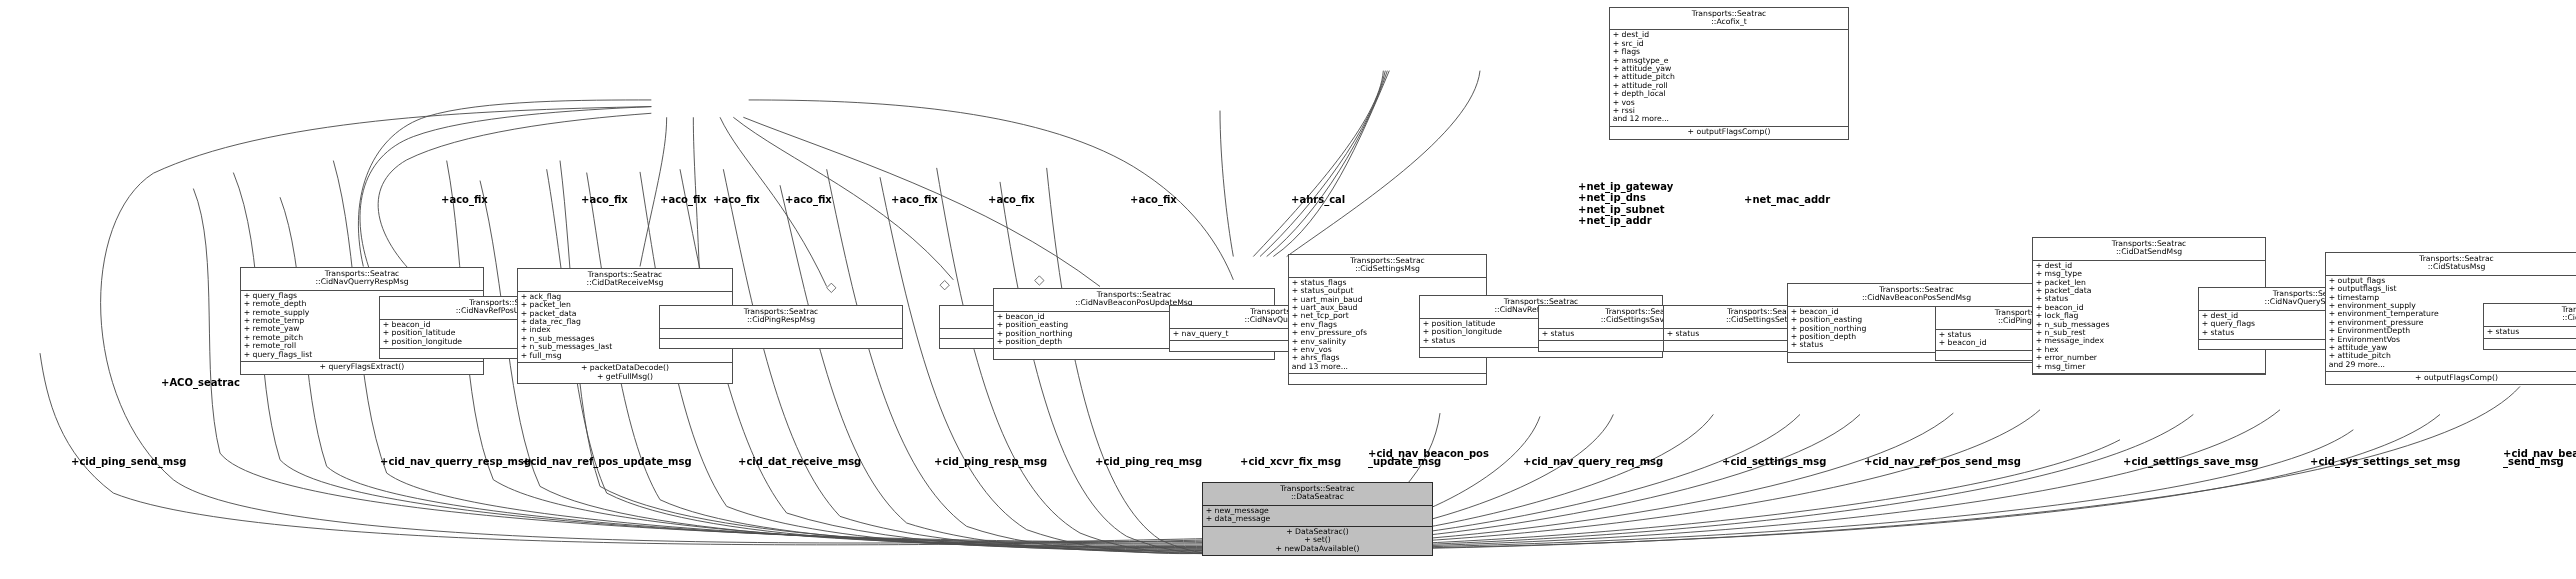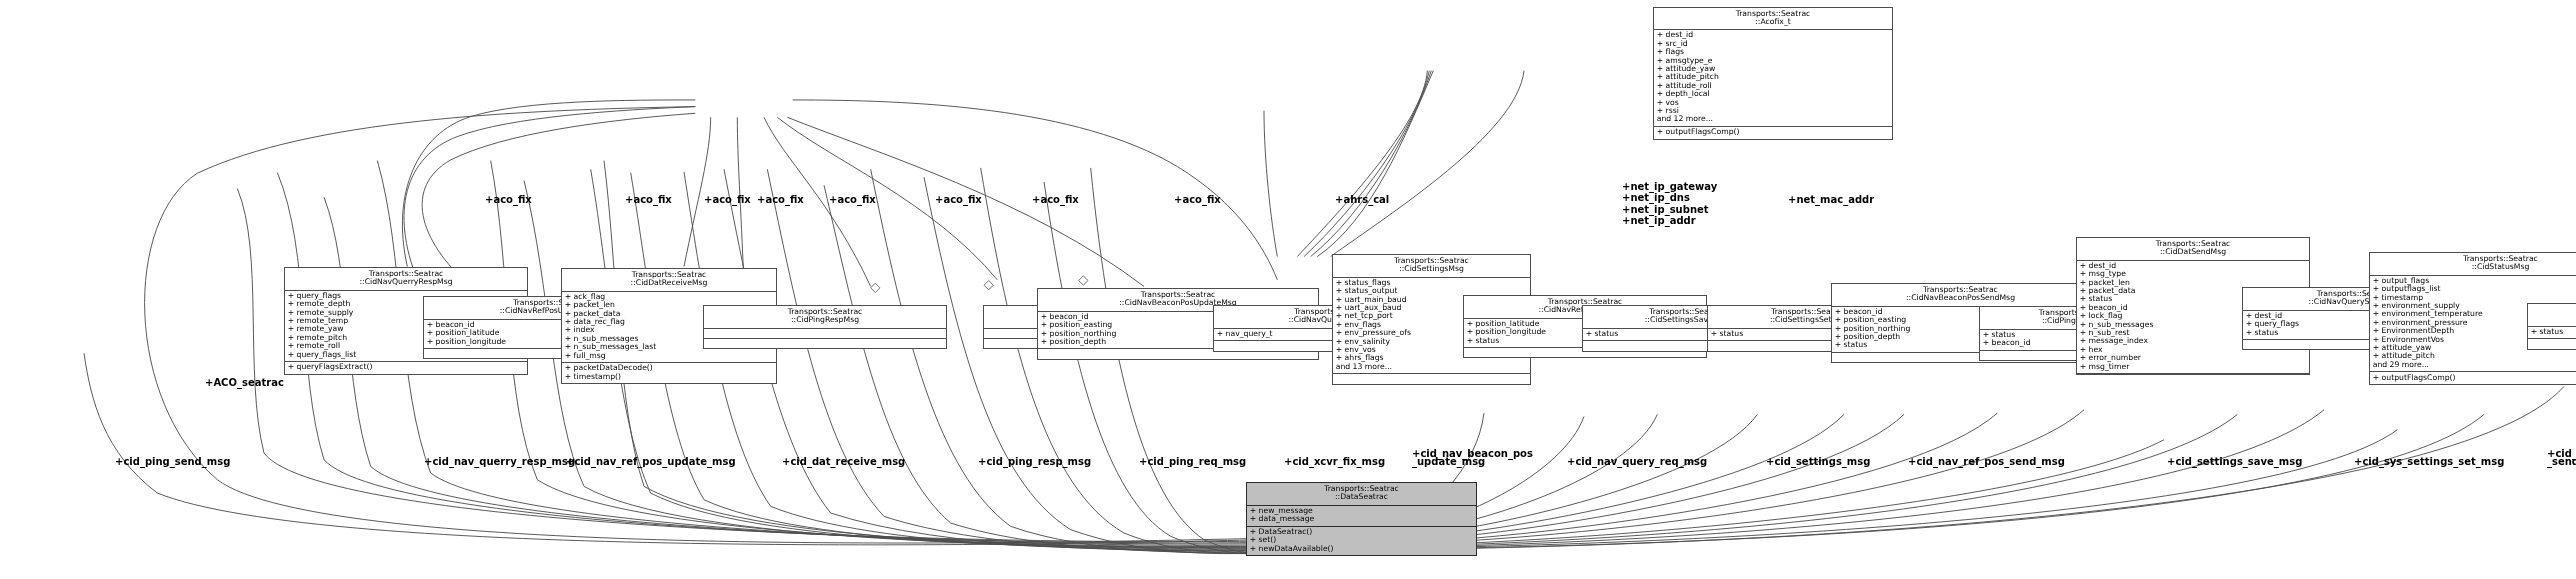--- a/index.html
+++ b/index.html
@@ -1,21 +1,21 @@
 <!DOCTYPE html>
 <html style="font-size:10.7px"><head>
 <meta charset="utf-8">
 <style>
   html,body{margin:0;padding:0;background:#ffffff;}
   body{
     width:2576px;height:579px;position:relative;overflow:hidden;
     font-family:"DejaVu Sans","Liberation Sans",sans-serif;
     color:#000000;
   }
-  #canvas{position:absolute;inset:0;margin-left:44px;}
+  #canvas{position:absolute;inset:0;}
   svg.edges{position:absolute;left:0;top:0;width:2576px;height:579px;pointer-events:none;}
 
   .uml{
     position:absolute;
     box-sizing:border-box;
     border:0.7px solid #4d4d4d;
     background:#ffffff;
     font-size:7.7px;
     line-height:8.4px;
   }
@@ -26,20 +26,21 @@
     white-space:pre-line;
   }
   .uml .attrs{
     padding:1.3px 2.7px 2px 2.7px;
     border-bottom:0.7px solid #4d4d4d;
     min-height:6px;
   }
   .uml .ops{
     padding:1.3px 2.7px 2px 2.7px;
     min-height:6px;
+    text-align:center;
   }
   .uml .row{white-space:nowrap;}
   .uml.highlight{background:#bfbfbf;border:0.7px solid #2b2b2b;}
   .uml.highlight .title,.uml.highlight .attrs{border-bottom:0.7px solid #2b2b2b;}
 
   .elabel{
     position:absolute;
     font-size:10px;
     line-height:8px;
     white-space:pre-line;
@@ -174,21 +175,21 @@
         <div class="row">+ packet_len</div>
         <div class="row">+ packet_data</div>
         <div class="row">+ data_rec_flag</div>
         <div class="row">+ index</div>
         <div class="row">+ n_sub_messages</div>
         <div class="row">+ n_sub_messages_last</div>
         <div class="row">+ full_msg</div>
       </div>
       <div class="ops">
         <div class="row">+ packetDataDecode()</div>
-        <div class="row">+ timestamp()</div>
+        <div class="row">+ getFullMsg()</div>
       </div>
     </div>
     <div class="uml" style="left: 659px; top: 305px; width: 244px;">
       <div class="title">Transports::Seatrac
 ::CidPingRespMsg</div>
       <div class="attrs"></div>
       <div class="ops"></div>
     </div>
     <div class="uml" style="left: 939px; top: 305px; width: 244px;">
       <div class="title">Transports::Seatrac

